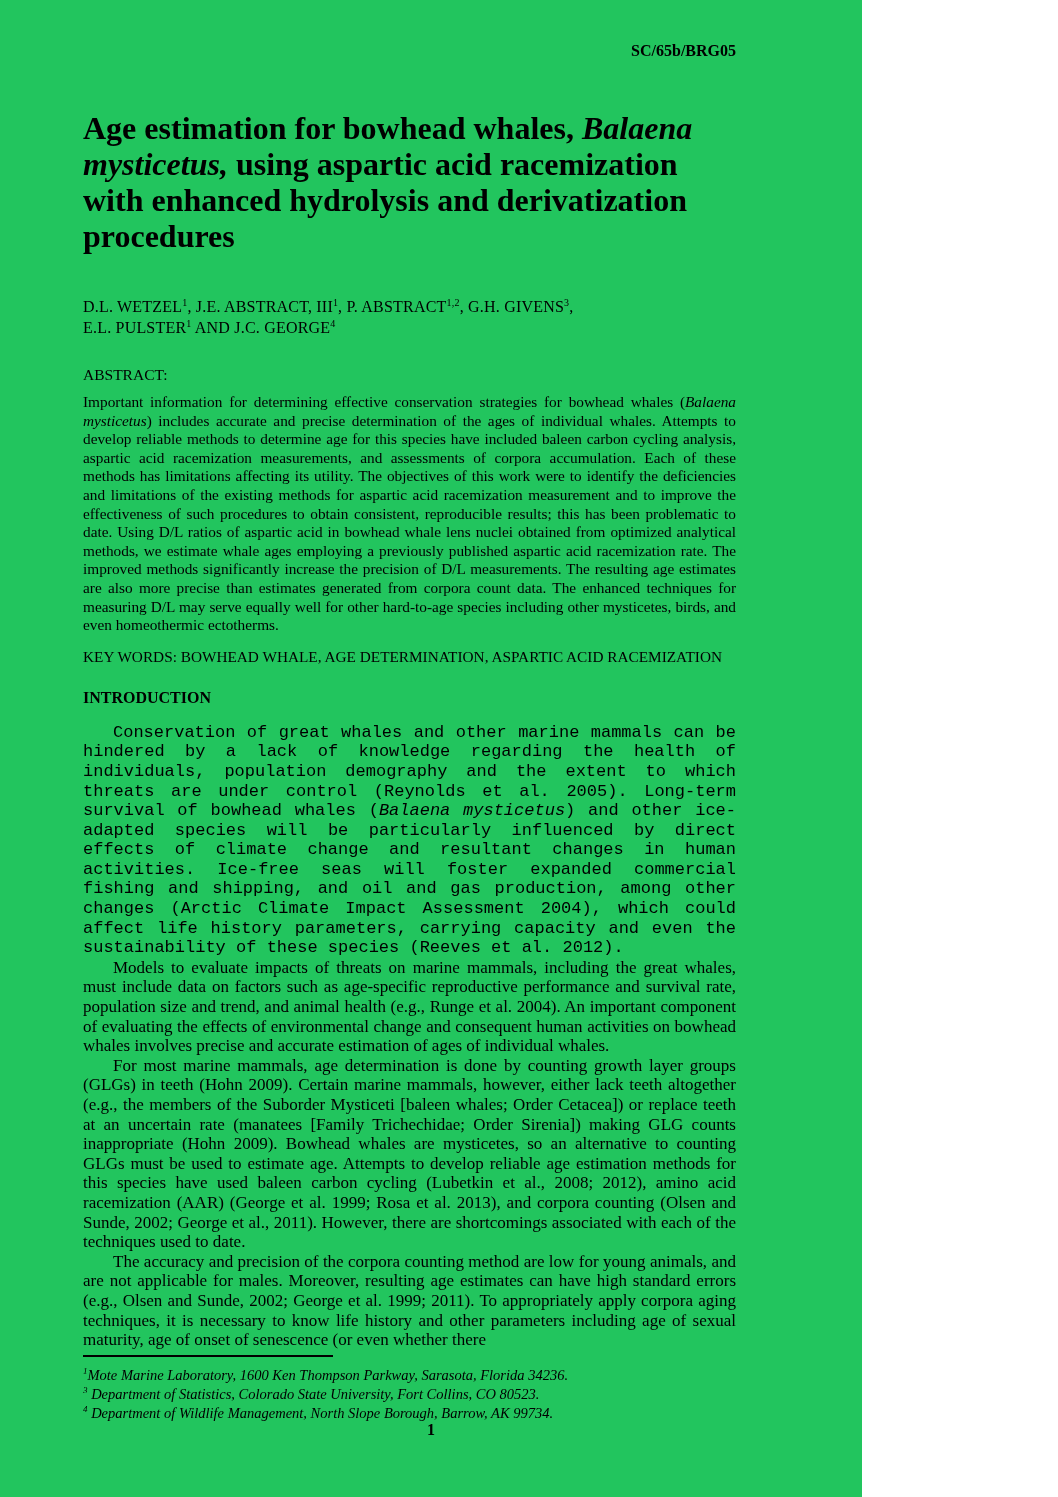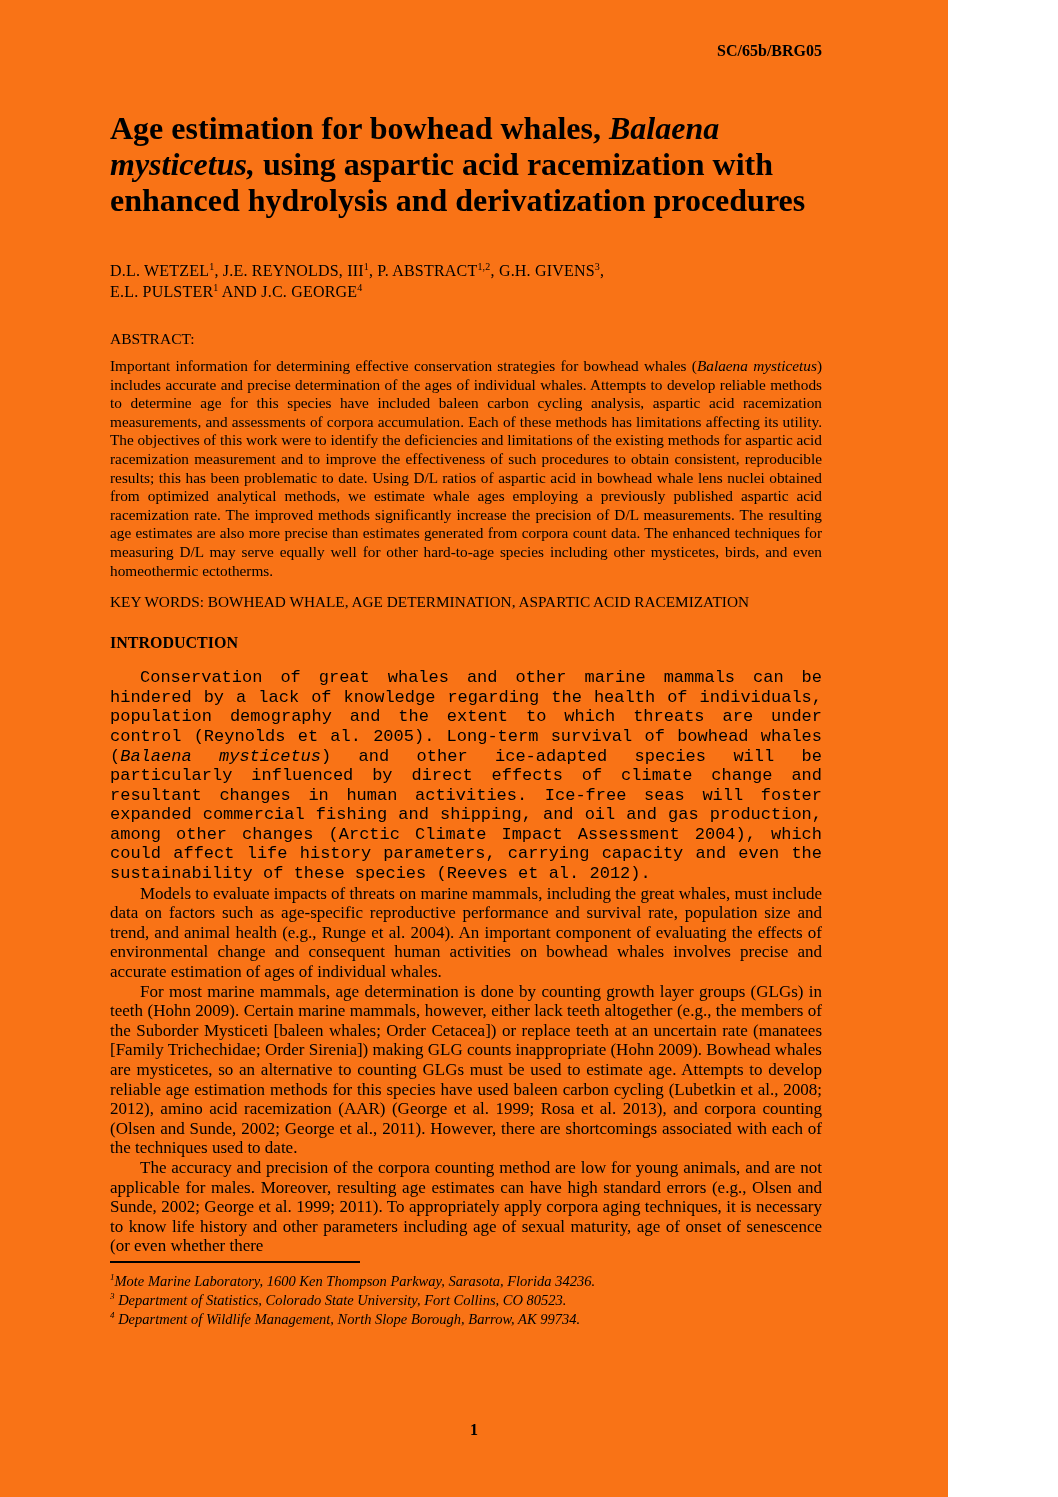--- a/index.html
+++ b/index.html
@@ -1,25 +1,25 @@
 <!DOCTYPE html>
 <html><head>
 <meta charset="utf-8">
 <title>Paper page</title>
 <style>
   * { margin: 0; padding: 0; box-sizing: border-box; }
   html, body { background: #ffffff; }
   .page {
     position: relative;
-    width: 948px;
+    width: 862px;
     height: 1497px;
-    background: #f97316;
+    background: #22c55e;
     color: #000000;
     font-family: "Liberation Serif", serif;
-    padding: 42px 126px 0 110px;
+    padding: 42px 126px 0 83px;
     overflow: hidden;
   }
   .header-ref {
     text-align: right;
     font-weight: bold;
     font-size: 16px;
     line-height: 18px;
   }
   .title {
     margin-top: 50px;
@@ -102,21 +102,21 @@
 </style>
 </head>
 <body>
 
 <div class="page">
 
   <div class="header-ref">SC/65b/BRG05</div>
 
   <h1 class="title"><span>Age estimation for bowhead whales, </span><span class="italic">Balaena mysticetus,</span><span> using aspartic acid racemization with enhanced hydrolysis and derivatization procedures</span></h1>
 
-  <div class="authors"><span>D.L. WETZEL</span><sup>1</sup><span>, J.E. REYNOLDS, III</span><sup>1</sup><span>, P. ABSTRACT</span><sup>1,2</sup><span>, G.H. GIVENS</span><sup>3</sup><span>,</span><br><span>E.L. PULSTER</span><sup>1</sup><span class="sc"> AND </span><span>J.C. GEORGE</span><sup>4</sup></div>
+  <div class="authors"><span>D.L. WETZEL</span><sup>1</sup><span>, J.E. ABSTRACT, III</span><sup>1</sup><span>, P. ABSTRACT</span><sup>1,2</sup><span>, G.H. GIVENS</span><sup>3</sup><span>,</span><br><span>E.L. PULSTER</span><sup>1</sup><span class="sc"> AND </span><span>J.C. GEORGE</span><sup>4</sup></div>
 
 
   <div class="abstract-heading">ABSTRACT:</div>
 
   <p class="abstract-body"><span>Important information for determining effective conservation strategies for bowhead whales (</span><span class="italic">Balaena mysticetus</span><span>) includes accurate and precise determination of the ages of individual whales.  Attempts to develop reliable methods to determine age for this species have included baleen carbon cycling analysis, aspartic acid racemization measurements, and assessments of corpora accumulation.  Each of these methods has limitations affecting its utility. The objectives of this work were to identify the deficiencies and limitations of the existing methods for aspartic acid racemization measurement and to improve the effectiveness of such procedures to obtain consistent, reproducible results; this has been problematic to date.  Using D/L ratios of aspartic acid in bowhead whale lens nuclei obtained from optimized analytical methods, we estimate whale ages employing a previously published aspartic acid racemization rate.  The improved methods significantly increase the precision of D/L measurements.  The resulting age estimates are also more precise than estimates generated from corpora count data.  The enhanced techniques for measuring D/L may serve equally well for other hard-to-age species including other mysticetes, birds, and even homeothermic ectotherms.</span></p>
 
   <div class="keywords">KEY WORDS:  BOWHEAD WHALE, AGE DETERMINATION, ASPARTIC ACID RACEMIZATION</div>
 
   <h2 class="section-heading">INTRODUCTION</h2>
 

